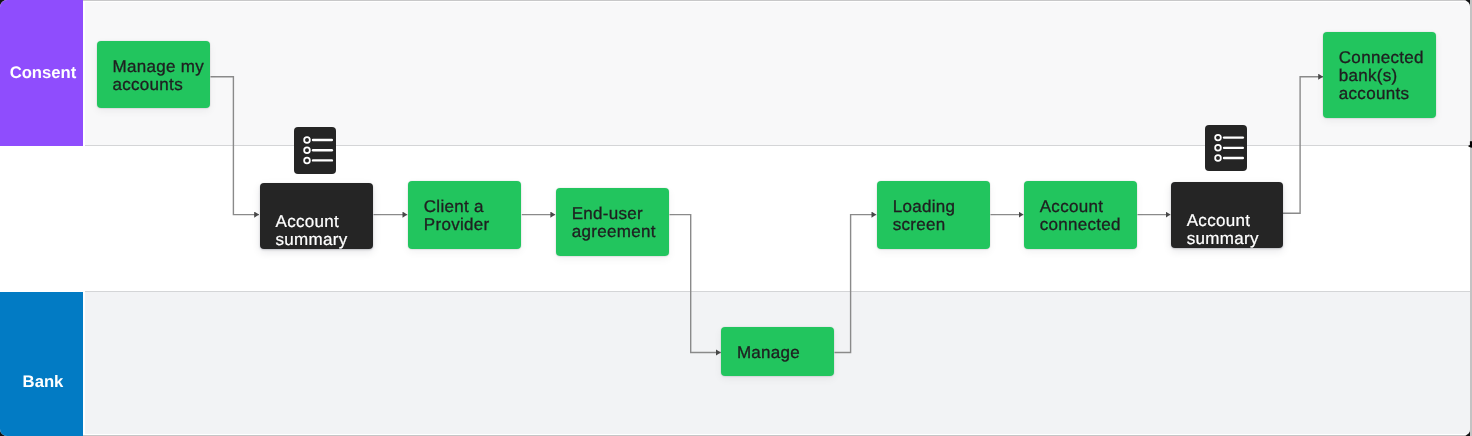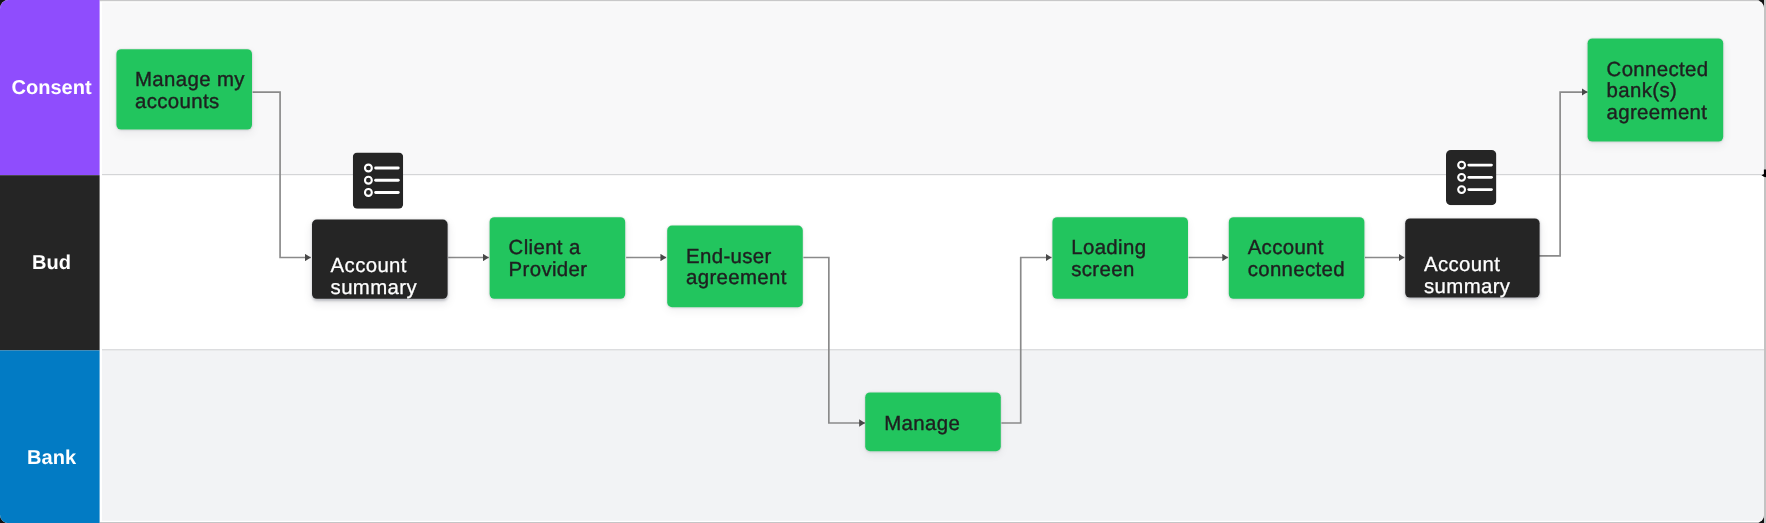--- a/index.html
+++ b/index.html
@@ -37,23 +37,20 @@
   <div class="lane-bg" style="top:146px;height:146px;background:#FFFFFF"></div>
   <div class="lane-bg" style="top:292px;height:142px;background:#F2F3F5"></div>
 
   <div class="hairline" style="top:145px"></div>
   <div class="hairline" style="top:291px"></div>
   <div class="topline"></div>
   <div class="bottomline"></div>
 
   <div class="lane-label" style="top:0;height:146px;background:#8F4DFD">
     <span>Consent</span>
-  </div>
-  <div class="lane-label" style="top:146px;height:146px;background:#252525">
-    <span>Bud</span>
   </div>
   <div class="lane-label" style="top:292px;height:180px;background:#027BC4">
     <span>Bank</span>
   </div>
 
   <svg class="wires" viewBox="0 0 1472 436" xmlns="http://www.w3.org/2000/svg">
     <defs>
       <marker id="ah" viewBox="0 0 10 12" refX="10" refY="6" markerWidth="3.45" markerHeight="4.4" preserveAspectRatio="none" orient="auto-start-reverse">
         <path d="M 0 0 L 10 6 L 0 12 z" fill="#494949"></path>
       </marker>
@@ -96,21 +93,21 @@
 
   <div class="node light" style="left:1024.2px;top:180.7px;width:113px;height:68px">
     <span>Account connected</span>
   </div>
 
   <div class="node dark" style="left:1171.2px;top:181.5px;width:112px;height:66px">
     <span>Account summary</span>
   </div>
 
   <div class="node light" style="left:1323.3px;top:32.2px;width:113px;height:86px">
-    <span>Connected bank(s) agreement</span>
+    <span>Connected bank(s) accounts</span>
   </div>
 
   <div class="icon" style="left:294px;top:127px;width:42px;height:47px">
     <svg width="42" height="47" viewBox="0 0 42 47" xmlns="http://www.w3.org/2000/svg">
       <rect x="0" y="0" width="42" height="47" rx="4" fill="#252525"></rect>
       <g stroke="#ffffff" fill="none">
         <g stroke-width="1.75">
           <circle cx="13" cy="13" r="2.85"></circle>
           <circle cx="13" cy="23.2" r="2.85"></circle>
           <circle cx="13" cy="33.4" r="2.85"></circle>

